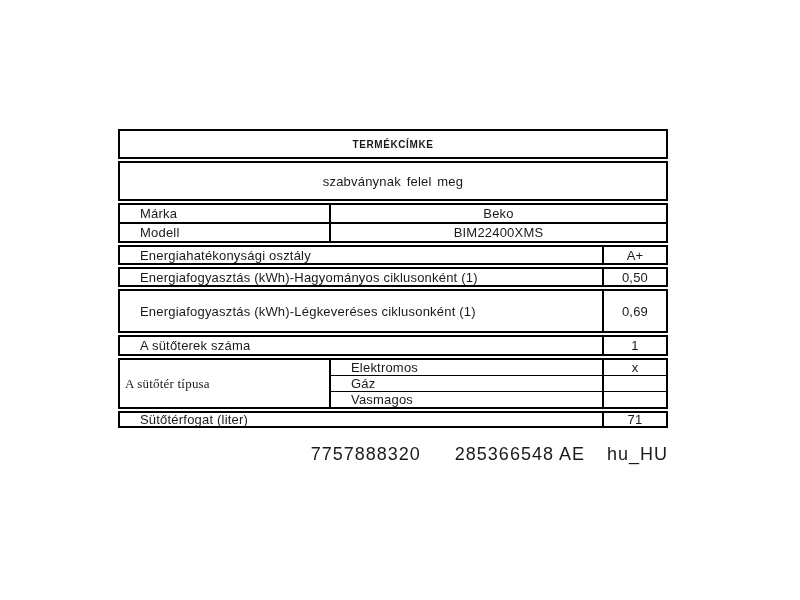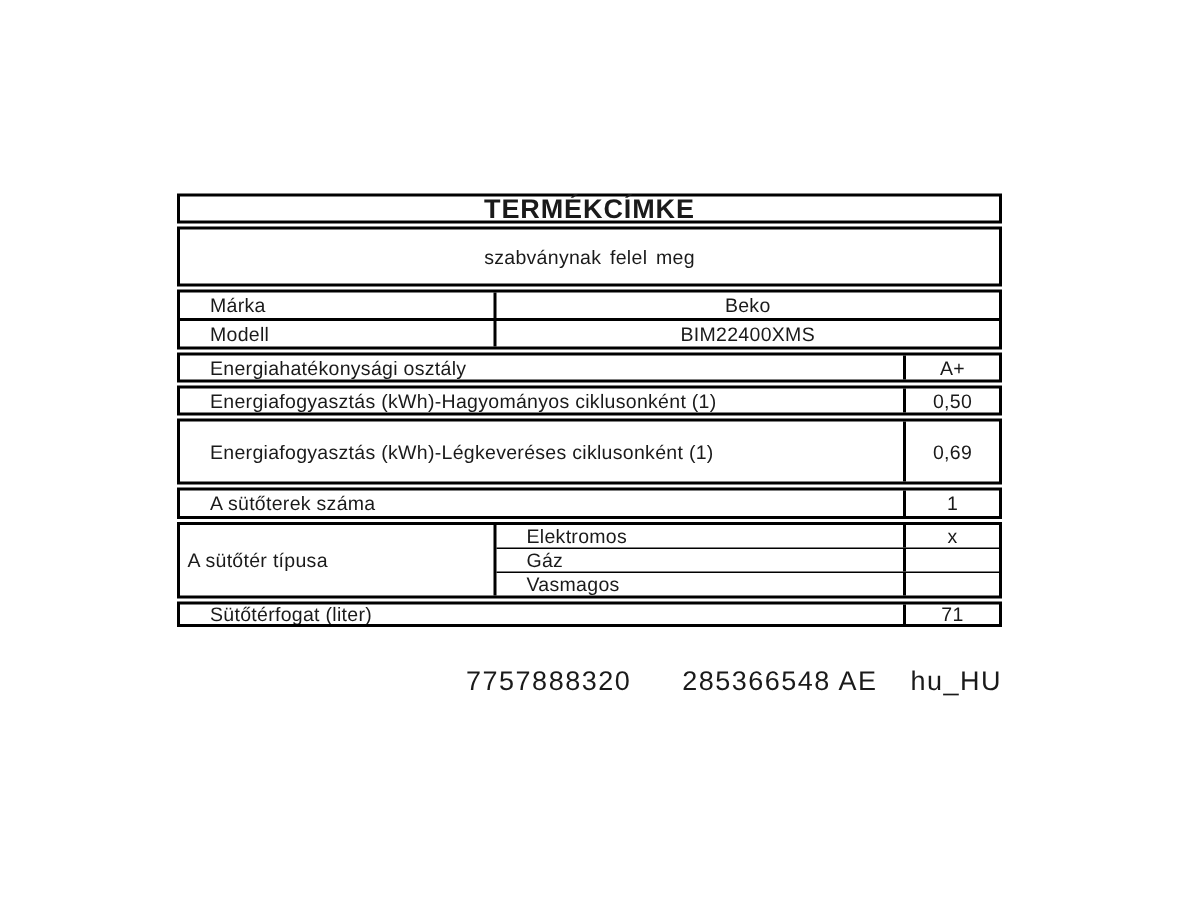--- a/index.html
+++ b/index.html
@@ -26,26 +26,26 @@
     font-size: 13px;
     letter-spacing: 0.2px;
   }
   .box {
     box-sizing: border-box;
     border: 2px solid #000;
     background: #fff;
     margin-bottom: 2px;
   }
   .title-box {
-    height: 20px;
+    height: 30px;
     display: flex;
     align-items: center;
     justify-content: center;
     font-weight: bold;
-    font-size: 18px;
+    font-size: 10px;
     letter-spacing: 0.6px;
   }
   .subtitle-box {
     height: 40px;
     display: flex;
     flex-direction: column;
     align-items: center;
     justify-content: center;
     text-align: center;
     line-height: 17px;
@@ -77,20 +77,21 @@
   .h13 { height: 13px; }
   
   .type-box { display: flex; align-items: stretch; }
   .type-left {
     width: 211px;
     border-right: 2px solid #000;
     display: flex;
     align-items: center;
     padding: 0 5px;
     box-sizing: border-box;
+    font-family: Liberation Serif, serif;
   }
   .type-right { flex: 1; display: flex; flex-direction: column; }
   .type-row { display: flex; align-items: stretch; height: 15px; flex: 1; }
   .type-row + .type-row { border-top: 1px solid #000; }
   .footer {
     position: absolute;
     left: 118px;
     top: 444px;
     width: 550px;
     text-align: right;

